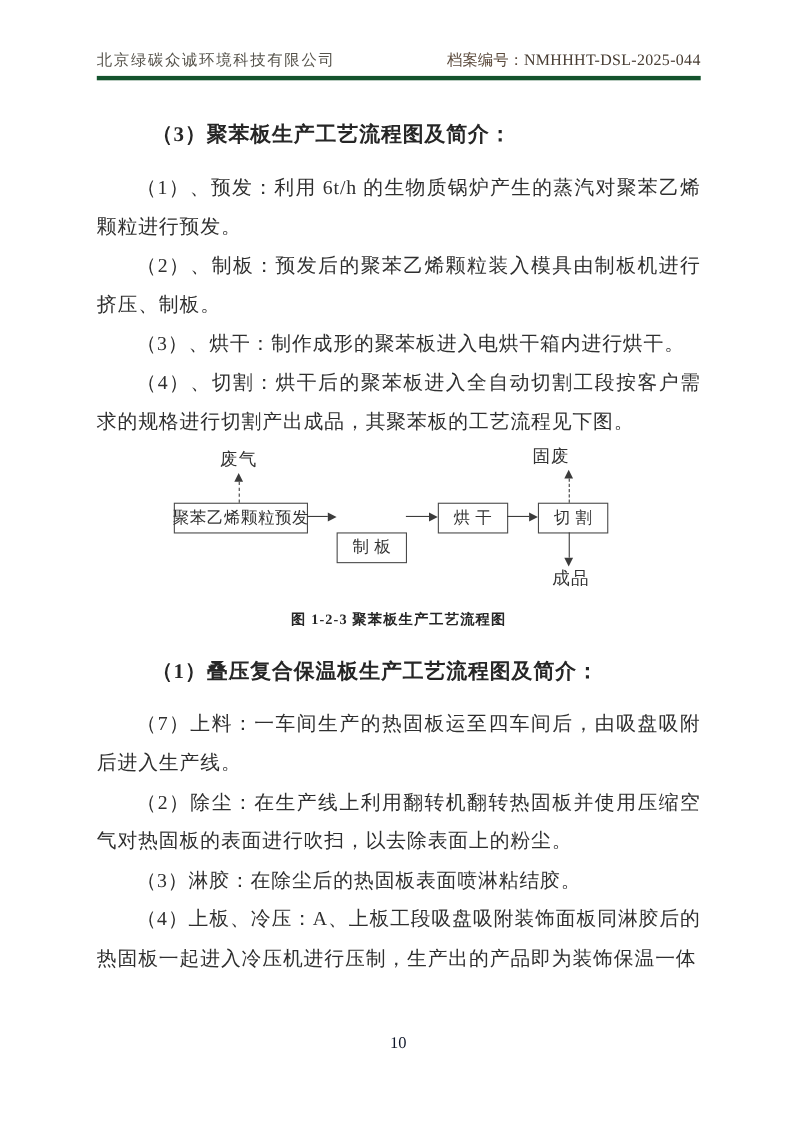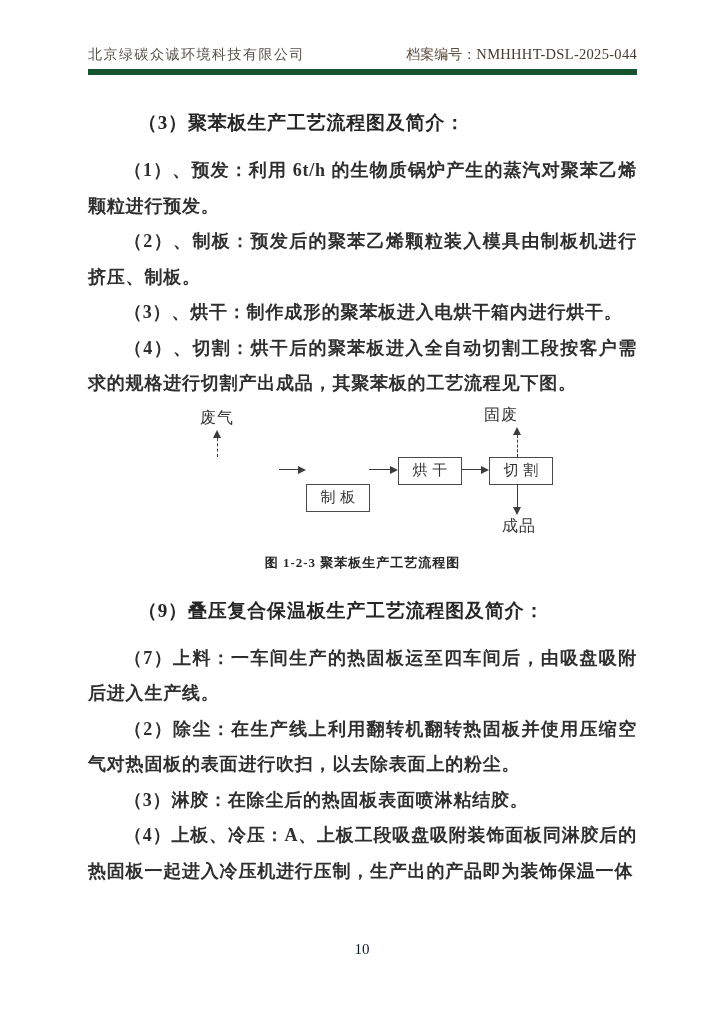--- a/index.html
+++ b/index.html
@@ -8,39 +8,39 @@
     width:724px;height:1024px;
     background:#ffffff;
     overflow:hidden;
     font-family:"Liberation Serif","DejaVu Serif",serif;
     color:#2f2f2f;
   }
   
   .header{
     position:absolute;left:88px;top:46px;width:549px;
     display:flex;justify-content:space-between;align-items:flex-end;
-    border-bottom:6px solid #14532d;
+    border-bottom:4px solid #14532d;
     padding-bottom:5px;
   }
   .header .company{
     font-size:14px;color:#55524a;letter-spacing:1.5px;
   }
   .header .archive{font-size:14px;color:#5d4c3e;}
   .header .archive .num{font-size:14.5px;color:#463b31;letter-spacing:0.3px;}
   
   .doc-body{
     position:absolute;left:88px;top:92px;width:549px;
   }
   .h-bold{
     margin:12px;font-size:19px;font-weight:bold;line-height:37px;
     text-indent:2em;letter-spacing:0.8px;color:#262626;
   }
   p.para{
     margin:0;font-size:18px;line-height:35.5px;
-    text-indent:2em;text-align:justify;letter-spacing:0.8px;color:#2f2f2f;font-weight:bold;
+    text-indent:2em;text-align:justify;letter-spacing:0.8px;color:#2f2f2f;
   }
   
   .diagram{
     position:relative;width:549px;height:136px;margin-top:2px;
   }
   .pbox{
     position:absolute;height:26px;border:1px solid #4a4a4a;
     display:flex;align-items:center;justify-content:center;
     font-size:15px;color:#333;letter-spacing:0.5px;white-space:nowrap;
   }
@@ -91,20 +91,21 @@
 
       <div class="varrow" style="left:125px;top:26px;height:27px;">
         <div class="tri-up"></div>
           <div class="dline"></div>
       </div>
       <div class="varrow" style="left:425px;top:23px;height:30px;">
         <div class="tri-up"></div>
           <div class="dline"></div>
       </div>
 
+      <div class="pbox" style="left:70px;top:53px;width:120px;">聚苯乙烯颗粒预发</div>
       <div class="pbox" style="left:218px;top:38px;width:62px;margin-top:42px;">制 板</div>
       <div class="pbox" style="left:310px;top:53px;width:62px;">烘 干</div>
       <div class="pbox" style="left:401px;top:53px;width:62px;">切 割</div>
 
       <div class="harrow" style="left:191px;top:62px;">
         <div class="hline" style="width:19px;"></div>
           <div class="tri-right"></div>
       </div>
       <div class="harrow" style="left:281px;top:62px;">
         <div class="hline" style="width:21px;"></div>
@@ -117,21 +118,21 @@
 
       <div class="varrow" style="left:425px;top:80px;height:31px;">
         <div class="sline"></div>
           <div class="tri-down"></div>
       </div>
       <div class="flabel" style="left:414px;top:112px;">成品</div>
     </div>
 
     <p class="caption">图 1-2-3 聚苯板生产工艺流程图</p>
 
-    <p class="h-bold">（9）叠压复合保温板生产工艺流程图及简介：</p>
+    <p class="h-bold">（1）叠压复合保温板生产工艺流程图及简介：</p>
     <p class="para">（7）上料：一车间生产的热固板运至四车间后，由吸盘吸附后进入生产线。</p>
     <p class="para">（2）除尘：在生产线上利用翻转机翻转热固板并使用压缩空气对热固板的表面进行吹扫，以去除表面上的粉尘。</p>
     <p class="para">（3）淋胶：在除尘后的热固板表面喷淋粘结胶。</p>
     <p class="para">（4）上板、冷压：A、上板工段吸盘吸附装饰面板同淋胶后的热固板一起进入冷压机进行压制，生产出的产品即为装饰保温一体</p>
 
   </div>
 
   <div class="page-number">10</div>
 
 </div>

